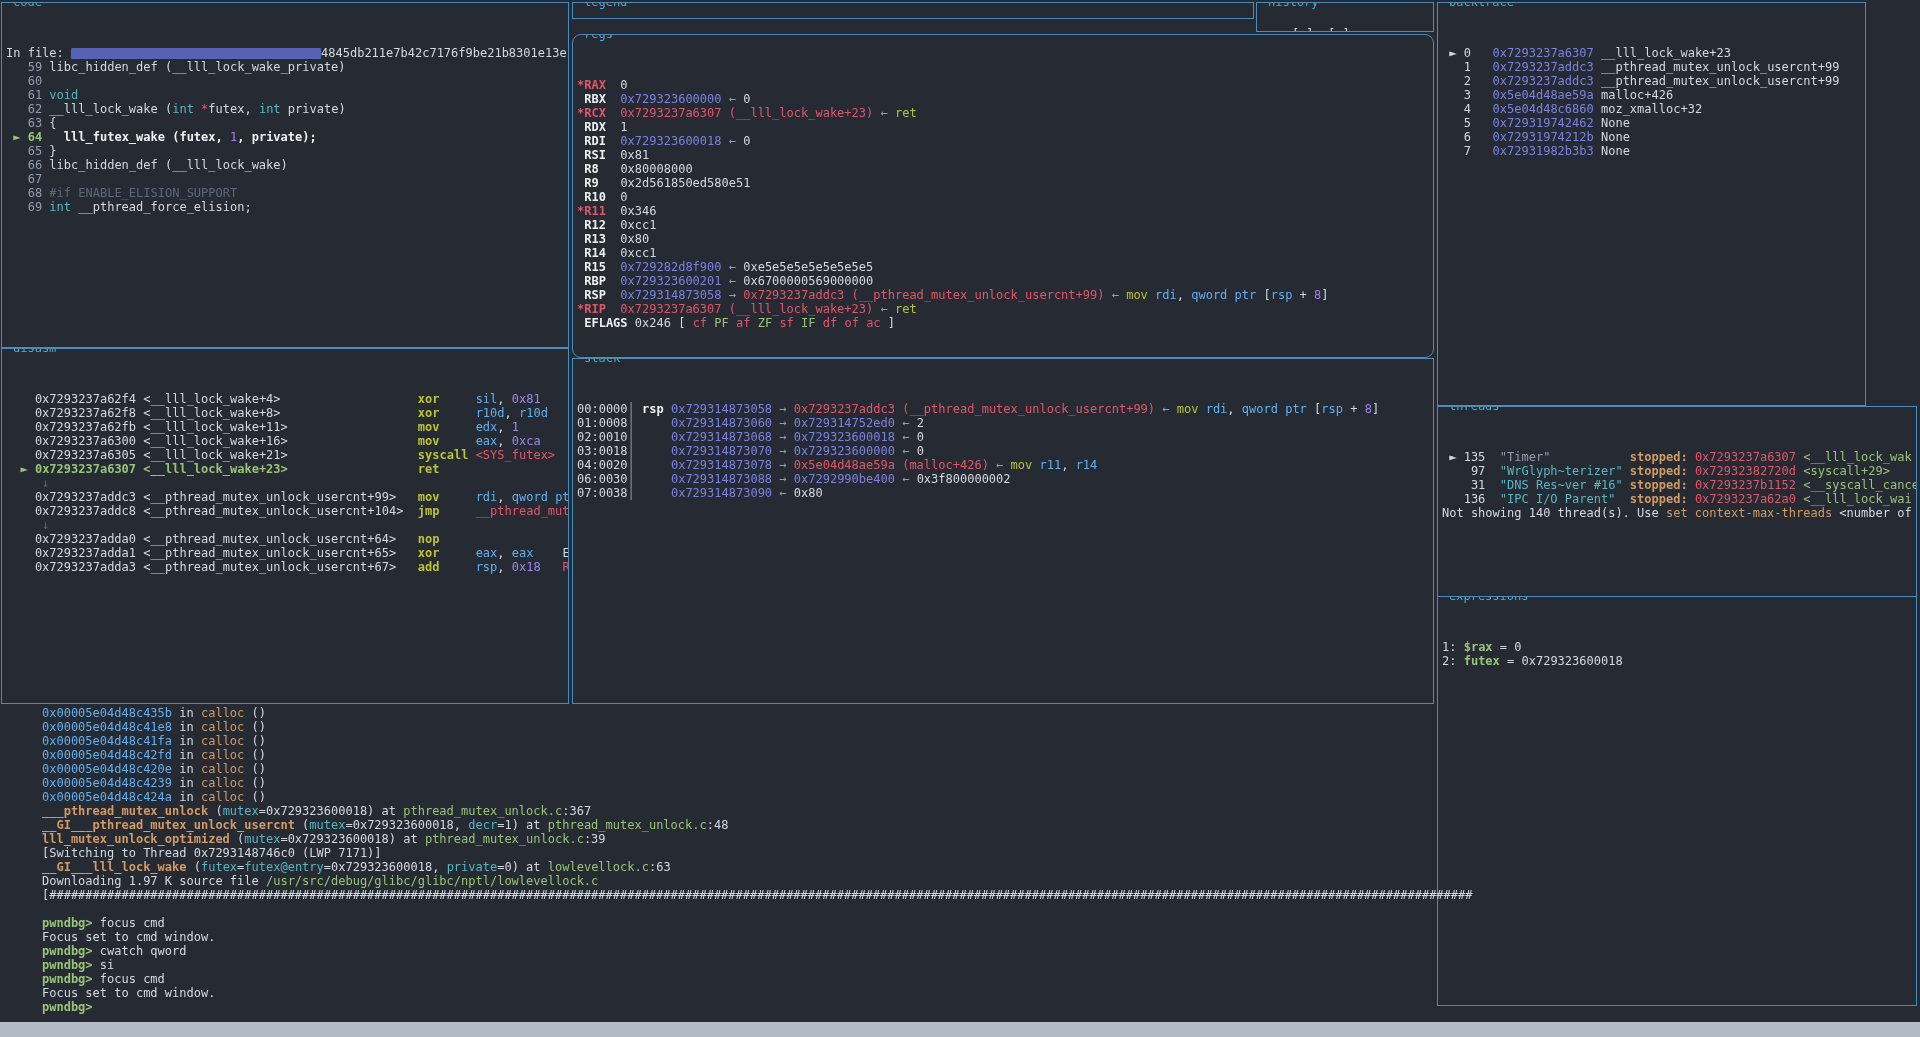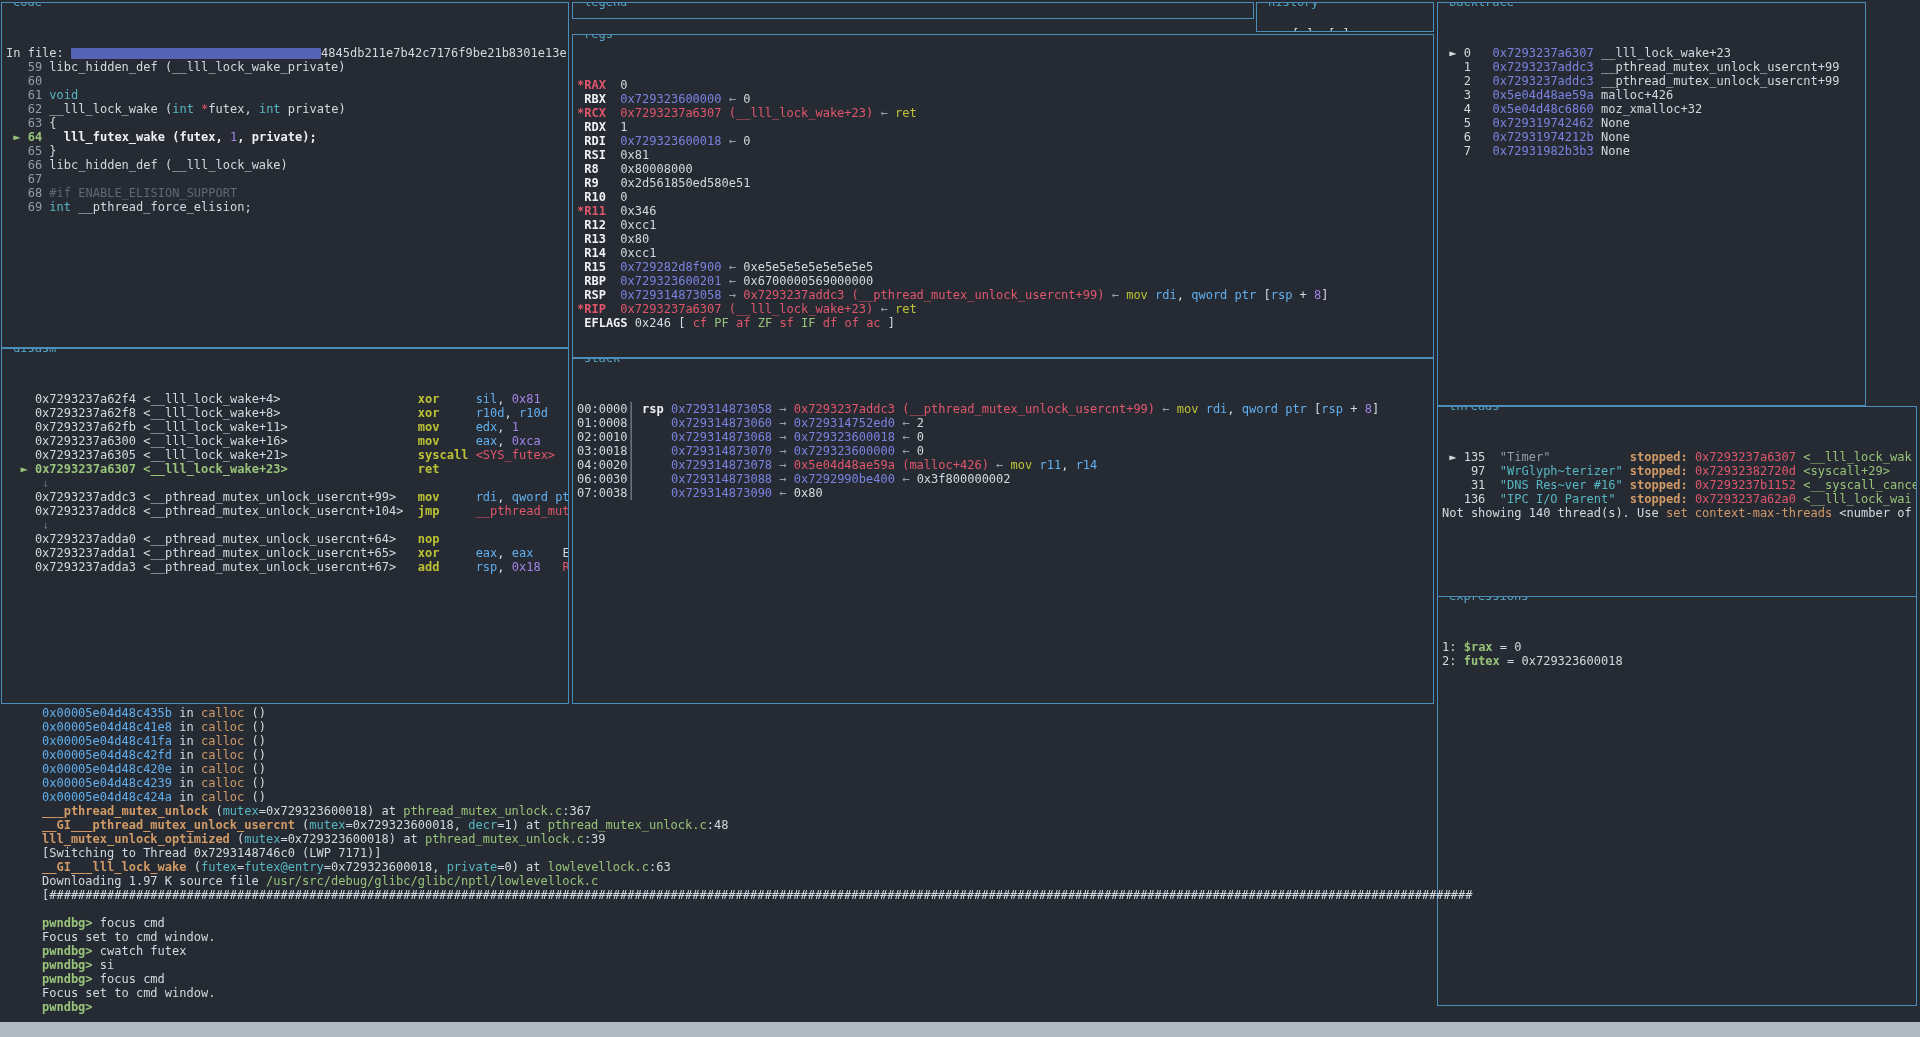--- a/index.html
+++ b/index.html
@@ -85,21 +85,21 @@
     </div>
 </div>
 
 <div class="panel" data-interactable="false" style="left:1256px;top:2px;width:178px;height:30px;">
   <span class="ptitle" data-interactable="false">history</span>
   <div id="history-content">
     <span data-interactable="true">[←]</span><span data-interactable="false">  </span><span data-interactable="true">[→]</span>
   </div>
 </div>
 
-<div class="panel" data-interactable="false" style="left:572px;top:34px;width:862px;height:324px;">
+<div class="panel" data-interactable="false" style="left:572px;top:34px;width:862px;height:324px;border-radius:9px;">
   <span class="ptitle" data-interactable="false">regs</span>
   <div class="pcontent" data-interactable="false">
       <div class="ln" data-interactable="false"><span class="R">*RAX</span><span class="w">  </span><span class="w">0</span></div>
       <div class="ln" data-interactable="false"><span class="W"> RBX</span><span class="w">  </span><span class="v">0x729323600000</span><span class="g"> ← </span><span class="w">0</span></div>
       <div class="ln" data-interactable="false"><span class="R">*RCX</span><span class="w">  </span><span class="r">0x7293237a6307</span><span class="w"> </span><span class="r">(__lll_lock_wake+23)</span><span class="g"> ← </span><span class="y">ret</span></div>
       <div class="ln" data-interactable="false"><span class="W"> RDX</span><span class="w">  </span><span class="w">1</span></div>
       <div class="ln" data-interactable="false"><span class="W"> RDI</span><span class="w">  </span><span class="v">0x729323600018</span><span class="g"> ← </span><span class="w">0</span></div>
       <div class="ln" data-interactable="false"><span class="W"> RSI</span><span class="w">  </span><span class="w">0x81</span></div>
       <div class="ln" data-interactable="false"><span class="W"> R8</span><span class="w">   </span><span class="w">0x80008000</span></div>
       <div class="ln" data-interactable="false"><span class="W"> R9</span><span class="w">   </span><span class="w">0x2d561850ed580e51</span></div>
@@ -173,21 +173,21 @@
     <div class="ln" data-interactable="false"><span class="O">___pthread_mutex_unlock</span><span class="w"> (</span><span class="c">mutex</span><span class="w">=0x729323600018) at </span><span class="grn">pthread_mutex_unlock.c</span><span class="w">:367</span></div>
     <div class="ln" data-interactable="false"><span class="O">__GI___pthread_mutex_unlock_usercnt</span><span class="w"> (</span><span class="c">mutex</span><span class="w">=0x729323600018, </span><span class="c">decr</span><span class="w">=1) at </span><span class="grn">pthread_mutex_unlock.c</span><span class="w">:48</span></div>
     <div class="ln" data-interactable="false"><span class="O">lll_mutex_unlock_optimized</span><span class="w"> (</span><span class="c">mutex</span><span class="w">=0x729323600018) at </span><span class="grn">pthread_mutex_unlock.c</span><span class="w">:39</span></div>
     <div class="ln" data-interactable="false"><span class="w">[Switching to Thread 0x7293148746c0 (LWP 7171)]</span></div>
     <div class="ln" data-interactable="false"><span class="O">__GI___lll_lock_wake</span><span class="w"> (</span><span class="c">futex</span><span class="w">=</span><span class="c">futex@entry</span><span class="w">=0x729323600018, </span><span class="c">private</span><span class="w">=0) at </span><span class="grn">lowlevellock.c</span><span class="w">:63</span></div>
     <div class="ln" data-interactable="false"><span class="w">Downloading 1.97 K source file </span><span class="grn">/usr/src/debug/glibc/glibc/nptl/lowlevellock.c</span></div>
     <div class="ln" data-interactable="false"><span class="w">[#####################################################################################################################################################################################################</span></div>
     <div class="ln" data-interactable="false"></div>
     <div class="ln" data-interactable="false"><span class="G">pwndbg&gt; </span><span class="w">focus cmd</span></div>
     <div class="ln" data-interactable="false"><span class="w">Focus set to cmd window.</span></div>
-    <div class="ln" data-interactable="false"><span class="G">pwndbg&gt; </span><span class="w">cwatch futex</span></div>
+    <div class="ln" data-interactable="false"><span class="G">pwndbg&gt; </span><span class="w">cwatch qword</span></div>
     <div class="ln" data-interactable="false"><span class="G">pwndbg&gt; </span><span class="w">si</span></div>
     <div class="ln" data-interactable="false"><span class="G">pwndbg&gt; </span><span class="w">focus cmd</span></div>
     <div class="ln" data-interactable="false"><span class="w">Focus set to cmd window.</span></div>
     <div class="ln" data-interactable="false"><span class="G">pwndbg&gt; </span></div>
   </div>
 
 <div id="statusbar" data-interactable="false">
   <span data-interactable="false">multi-thre Thread 0x7293148746 (cmd) In: __GI___lll_lock_wake</span>
   <span data-interactable="false"><span data-interactable="false">L64</span><span data-interactable="false">   </span><span data-interactable="false">PC: 0x7293237a6307</span></span>
 </div>

